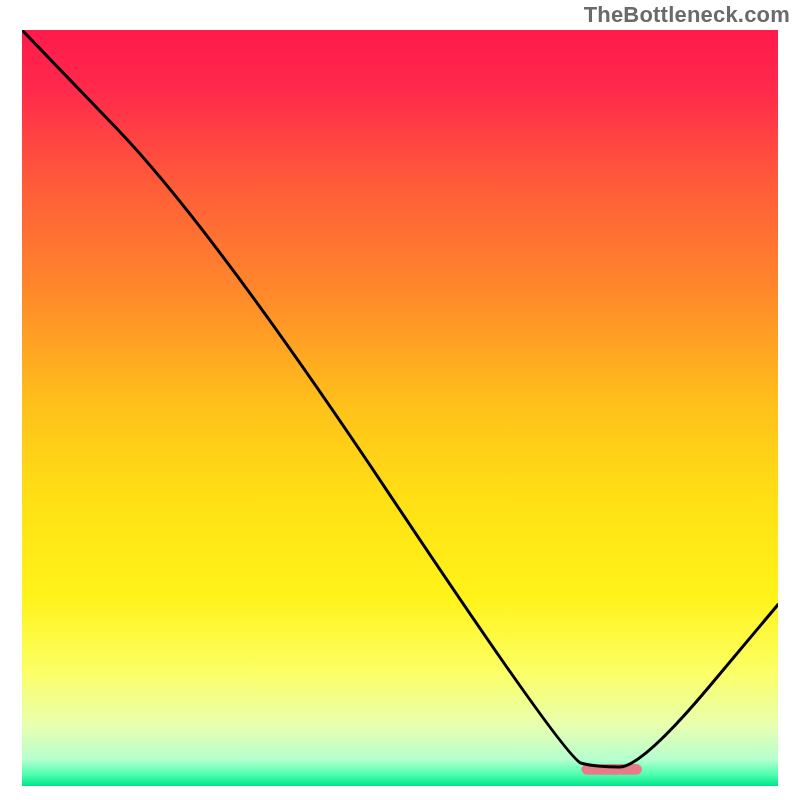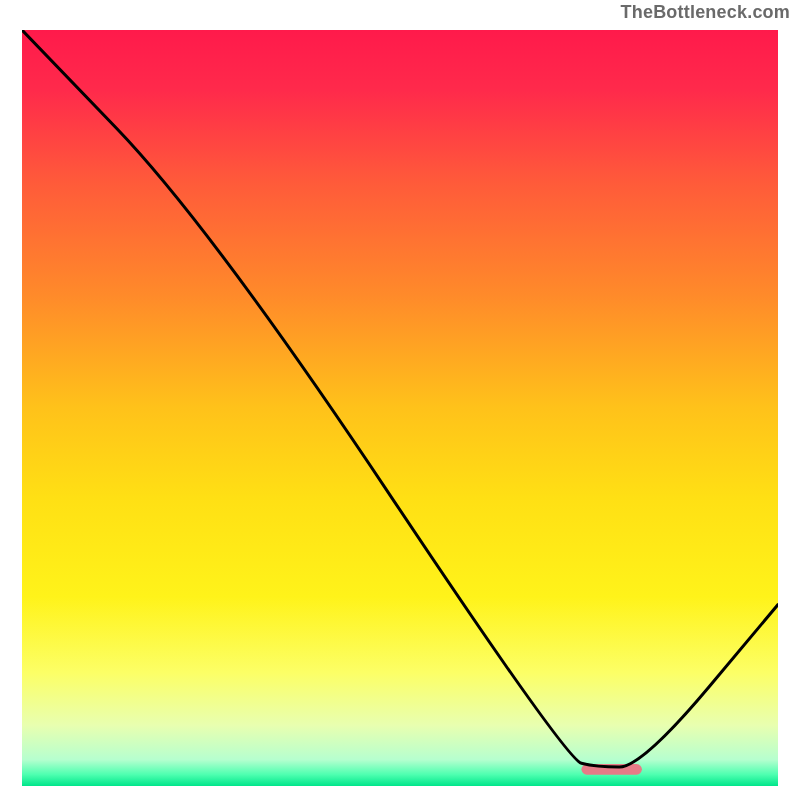--- a/index.html
+++ b/index.html
@@ -13,21 +13,21 @@
   }
   .wrap {
     position: relative;
     width: 800px;
     height: 800px;
   }
   .watermark {
     position: absolute;
     top: 2px;
     right: 10px;
-    font-size: 18px;
+    font-size: 22px;
     font-weight: 600;
     color: #6a6a6a;
     letter-spacing: 0.2px;
     user-select: none;
     margin-left: 47px;
   }
   svg {
     display: block;
   }
 </style>

